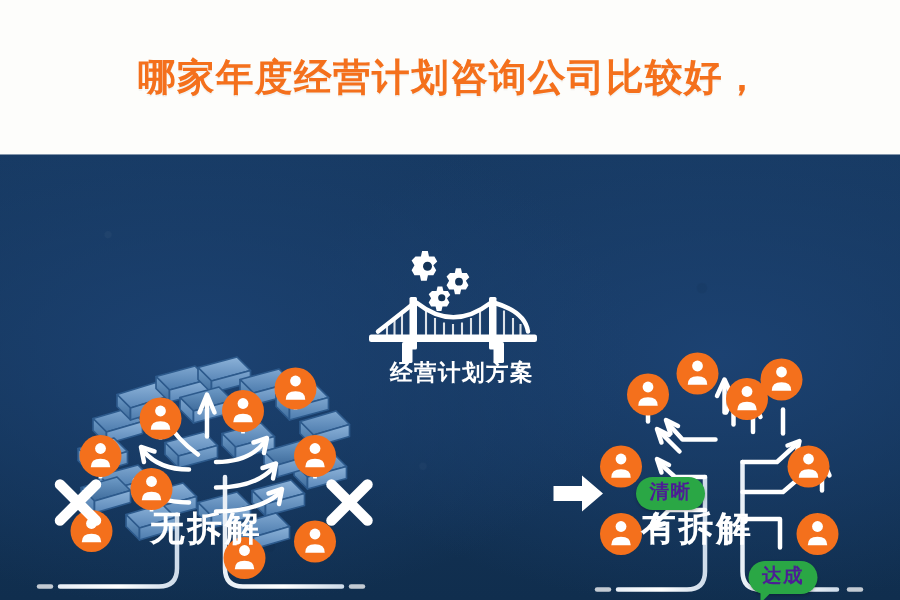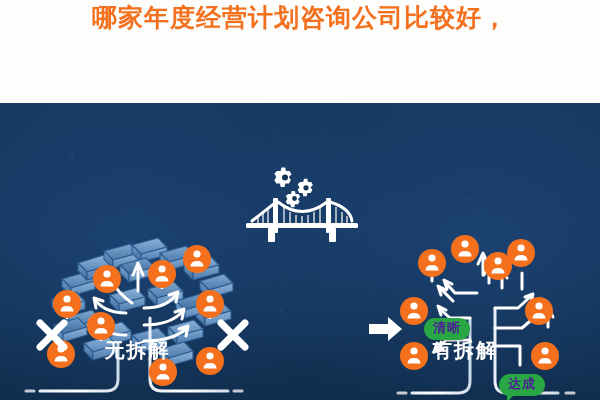--- a/index.html
+++ b/index.html
@@ -7,21 +7,21 @@
     width:600px;height:400px;overflow:hidden;
     font-family:"Liberation Sans","DejaVu Sans",sans-serif;
     background:#ffffff;
   }
   .poster{position:relative;width:600px;height:400px;overflow:hidden;}
 
   
   .header{
     position:absolute;left:0;top:0;width:600px;height:103px;
     background:#fdfdfb;
-    display:flex;flex-direction:column;align-items:center;justify-content:space-between;
+    display:flex;flex-direction:column;align-items:center;justify-content:center;
     box-sizing:border-box;
   }
   .title-line{
     color:#f4701c;
     font-size:25px;
     font-weight:bold;
     letter-spacing:1px;
     line-height:34px;
     white-space:nowrap;
     text-shadow:0 1px 0 rgba(0,0,0,.04);
@@ -44,21 +44,21 @@
       radial-gradient(circle at 78% 30%, rgba(0,0,0,.05) 0 3px, rgba(0,0,0,0) 4px),
       radial-gradient(circle at 30% 88%, rgba(0,0,0,.05) 0 3px, rgba(0,0,0,0) 4px);
     opacity:.9;pointer-events:none;
   }
   .scene{position:absolute;inset:0;}
   svg.layer{position:absolute;left:0;top:0;width:600px;height:297px;}
 
   
   .caption{
     position:absolute;
-    color:#ffffff;font-size:20px;font-weight:bold;letter-spacing:2px;
+    color:#ffffff;font-size:23px;font-weight:bold;letter-spacing:2px;
     white-space:nowrap;text-align:center;
   }
   .cap-left{left:0;width:275px;top:234px;}
   .cap-right{left:330px;width:270px;top:234px;}
 
   .bridge-label{
     position:absolute;left:228px;top:136px;width:160px;
     color:#ffffff;font-size:15px;font-weight:bold;letter-spacing:1px;
     text-align:center;white-space:nowrap;
   }
@@ -443,20 +443,21 @@
             <path d="M538.5 260.5 q0-5.6 6.5-5.6 t6.5 5.6 z" fill="#ffffff"></path>
           </g>
           <g>
             <circle cx="465" cy="146" r="14" fill="#f4701c"></circle>
             <circle cx="465" cy="141" r="3.6" fill="#ffffff"></circle>
             <path d="M458.5 153.5 q0-5.6 6.5-5.6 t6.5 5.6 z" fill="#ffffff"></path>
           </g>
         </g>
       </svg>
 
+      <div class="bridge-label">经营计划方案</div>
 
       <div class="badge badge-clear">清晰</div>
       <div class="badge badge-done">达成</div>
 
       <div class="caption cap-left">无拆解</div>
       <div class="caption cap-right">有拆解</div>
 
     </div>
   </div>
 </div>

